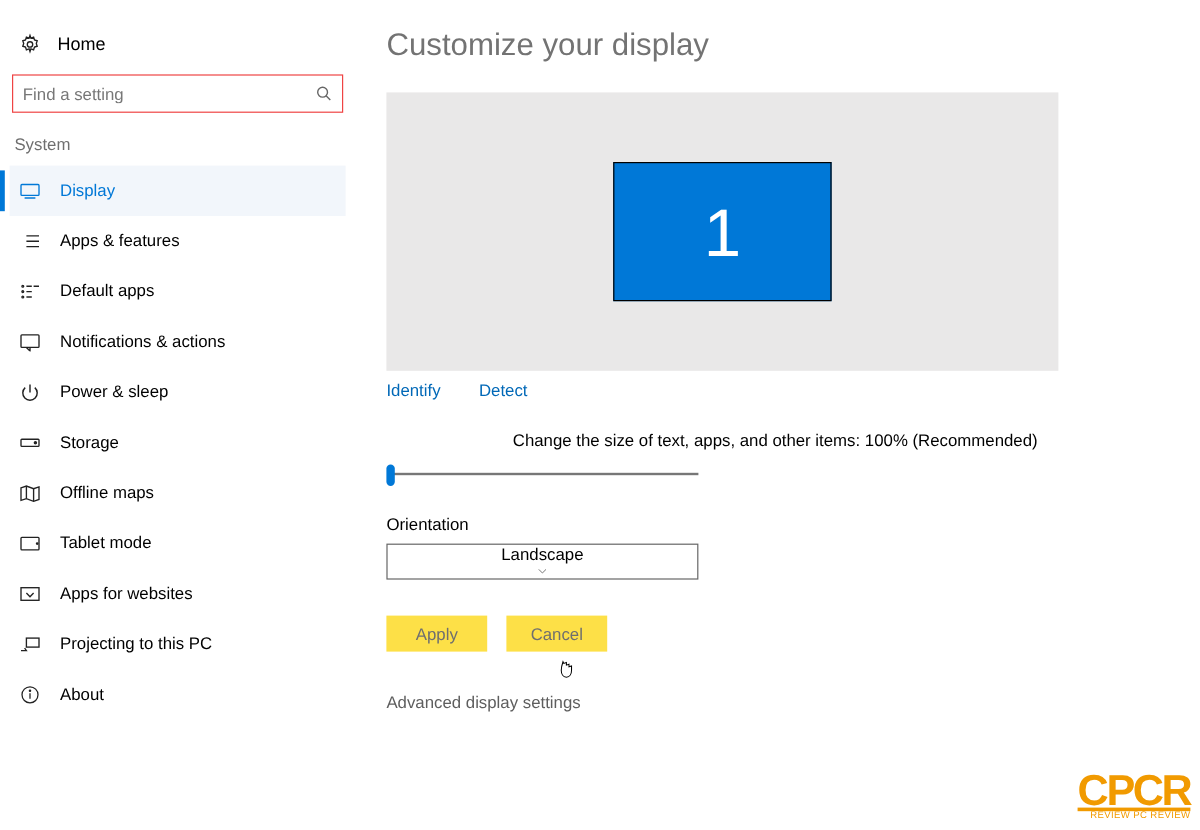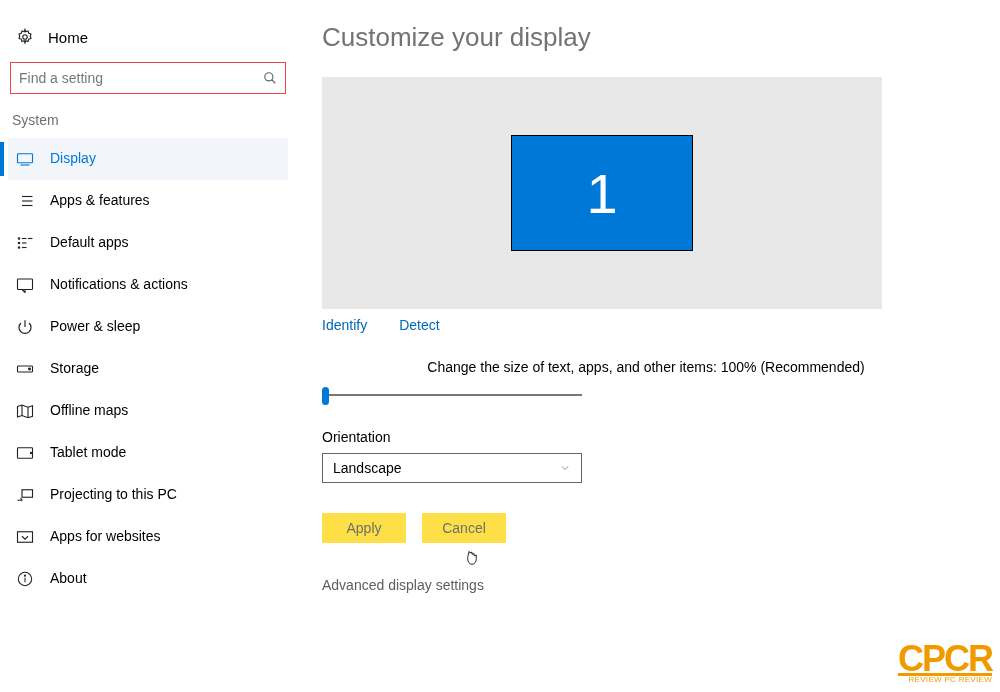--- a/index.html
+++ b/index.html
@@ -172,20 +172,21 @@
       height: 30px;
       border: 1px solid #666;
       display: flex;
       align-items: center;
       justify-content: space-between;
       padding: 0 10px;
       background: #fff;
       cursor: pointer;
       margin-bottom: 30px;
       font-size: 14px;
+      flex-direction: column;
     }
     .dropdown .chev {
       color: #666;
       font-size: 12px;
     }
     .button-row {
       display: flex;
       gap: 16px;
       margin-bottom: 34px;
     }
@@ -345,35 +346,35 @@
           <circle cx="20" cy="9" r="0.8" fill="#222"></circle>
         </svg>
     </span>
     <span>Tablet mode</span>
   </div>
 
 
   <div class="nav-item">
     <span class="icon">
       <svg width="18" height="14" viewBox="0 0 24 18" fill="none" stroke="#222" stroke-width="1.5">
+          <rect x="2" y="2" width="20" height="14"></rect>
+          <path d="M8 8l4 4 4-4"></path>
+        </svg>
+    </span>
+    <span>Apps for websites</span>
+  </div>
+
+  <div class="nav-item">
+    <span class="icon">
+      <svg width="18" height="14" viewBox="0 0 24 18" fill="none" stroke="#222" stroke-width="1.5">
           <rect x="8" y="2" width="14" height="10"></rect>
           <path d="M2 16h6l-2-3"></path>
         </svg>
     </span>
     <span>Projecting to this PC</span>
-  </div>
-
-  <div class="nav-item">
-    <span class="icon">
-      <svg width="18" height="14" viewBox="0 0 24 18" fill="none" stroke="#222" stroke-width="1.5">
-          <rect x="2" y="2" width="20" height="14"></rect>
-          <path d="M8 8l4 4 4-4"></path>
-        </svg>
-    </span>
-    <span>Apps for websites</span>
   </div>
 
   <div class="nav-item">
     <span class="icon">
       <svg width="16" height="16" viewBox="0 0 24 24" fill="none" stroke="#222" stroke-width="1.6">
           <circle cx="12" cy="12" r="10"></circle>
           <line x1="12" y1="10" x2="12" y2="17"></line>
           <circle cx="12" cy="7" r="0.8" fill="#222"></circle>
         </svg>
     </span>

